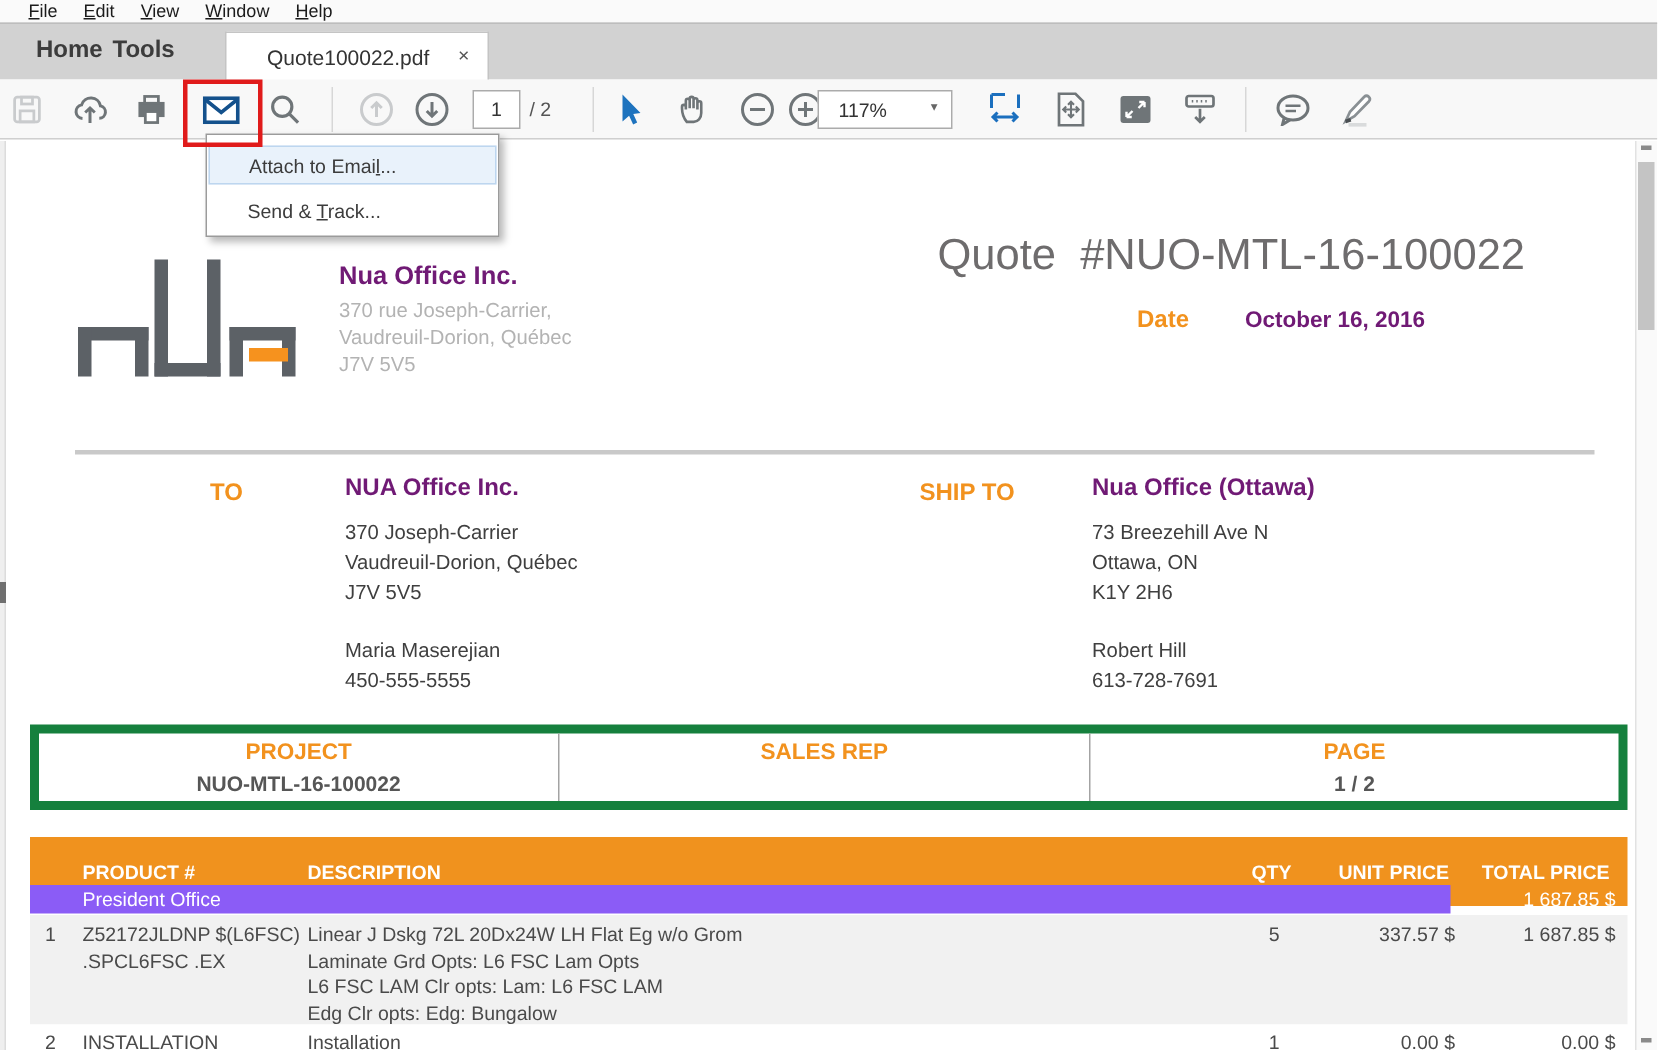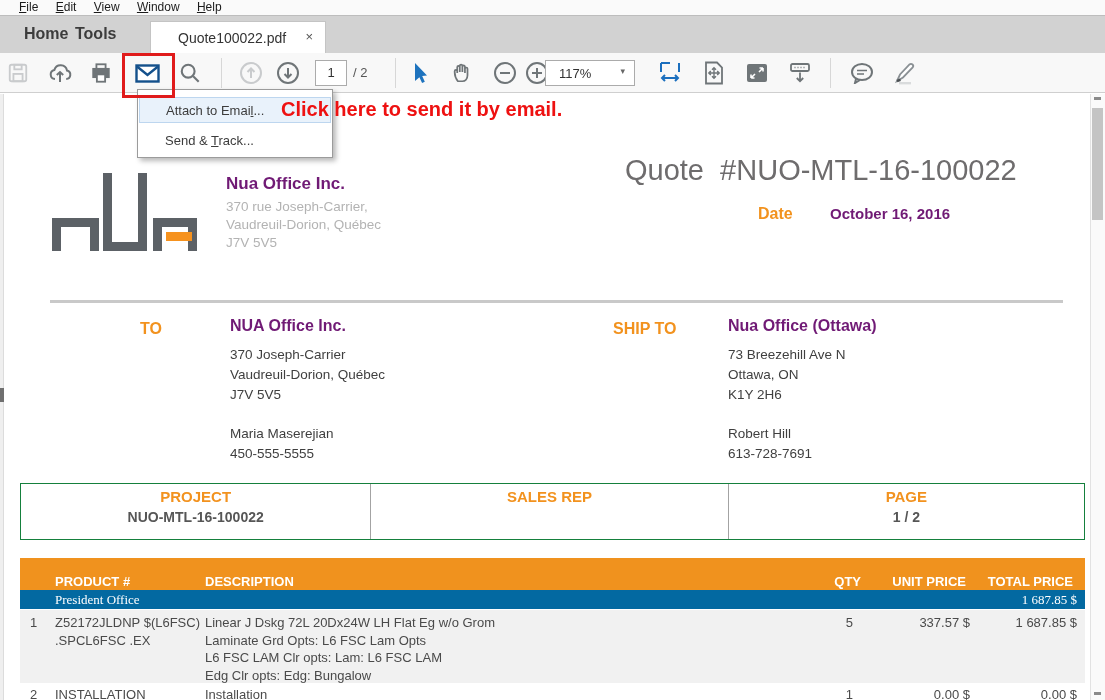--- a/index.html
+++ b/index.html
@@ -46,30 +46,30 @@
   .doc-bold { color:#701a75; font-weight:bold; }
   .addr-light { color:#b3b3b3; font-size:13.5px; line-height:18px; }
   .addr-dark { color:#3f3f3f; font-size:13.5px; line-height:20px; }
   .hr-line { position:absolute; left:50px; top:299px; width:1013px; height:3px; background:#c9c9c9; }
 
   
   .logo-part { position:absolute; border:9px solid #5c6166; }
   .logo-dash { position:absolute; background:#f6921e; }
 
   
-  .info-table { position:absolute; left:20px; top:483px; width:1065px; height:57px; border:1px solid #15803d; display:flex; }
+  .info-table { position:absolute; left:20px; top:483px; width:1065px; height:57px; border:6px solid #15803d; display:flex; }
   .info-cell { height:100%; text-align:center; padding-top:4px; }
   .info-cell + .info-cell { border-left:1px solid #a3a3a3; }
   .info-cell .lbl { font-size:15px; }
   .info-cell .val { font-size:14px; color:#565656; margin-top:4px;font-weight:bold; }
 
   
   .items-head { position:absolute; left:20px; top:542px; width:1065px; height:46px; background:#f0921e; }
   .items-head span { position:absolute; top:16px; font-size:13px; font-weight:bold; color:#ffffff; }
-  .group-band { position:absolute; left:20px; top:590px; width:1065px; height:19px; background:#0369a1;font-family:Liberation Serif, serif; }
+  .group-band { position:absolute; left:20px; top:590px; width:947px; height:19px; background:#8b5cf6; }
   .group-band span { position:absolute; top:2px; font-size:13px; color:#fff; }
   .row1 { position:absolute; left:20px; top:610px; width:1065px; height:73px; background:#f1f1f1; }
   .row2 { position:absolute; left:20px; top:683px; width:1065px; height:25px; background:#ffffff; }
   .cell { position:absolute; font-size:13px; color:#4a4a4a; line-height:17.5px; }
   .num-r { text-align:right; }
 
   
   .red-box { position:absolute; left:122px; top:53px; width:53px; height:45px; border:3px solid #e01b1b; z-index:60; }
   .dropdown { position:absolute; left:137px; top:89px; width:196px; height:69px; background:#fff; border:1px solid #9b9b9b; box-shadow:3px 3px 5px rgba(0,0,0,0.28); z-index:50; }
   .dd-item { position:absolute; left:1px; width:192px; height:26px; font-size:13px; color:#3c3c3c; line-height:26px; padding-left:26px; }
@@ -359,15 +359,14 @@
   <div class="scroll-arrow" style="top:97px;"></div>
   <div class="scroll-arrow" style="top:692px;"></div>
 
   <div class="red-box"></div>
 
   <div class="dropdown">
     <div class="dd-item hot"><span>Attach to Emai</span><u>l</u><span>...</span></div>
     <div class="dd-item normal"><span>Send &amp; </span><u>T</u><span>rack...</span></div>
   </div>
 
-  <div class="annotation">Click here to send it by email.</div>
 
 </div>
 
 </body></html>

